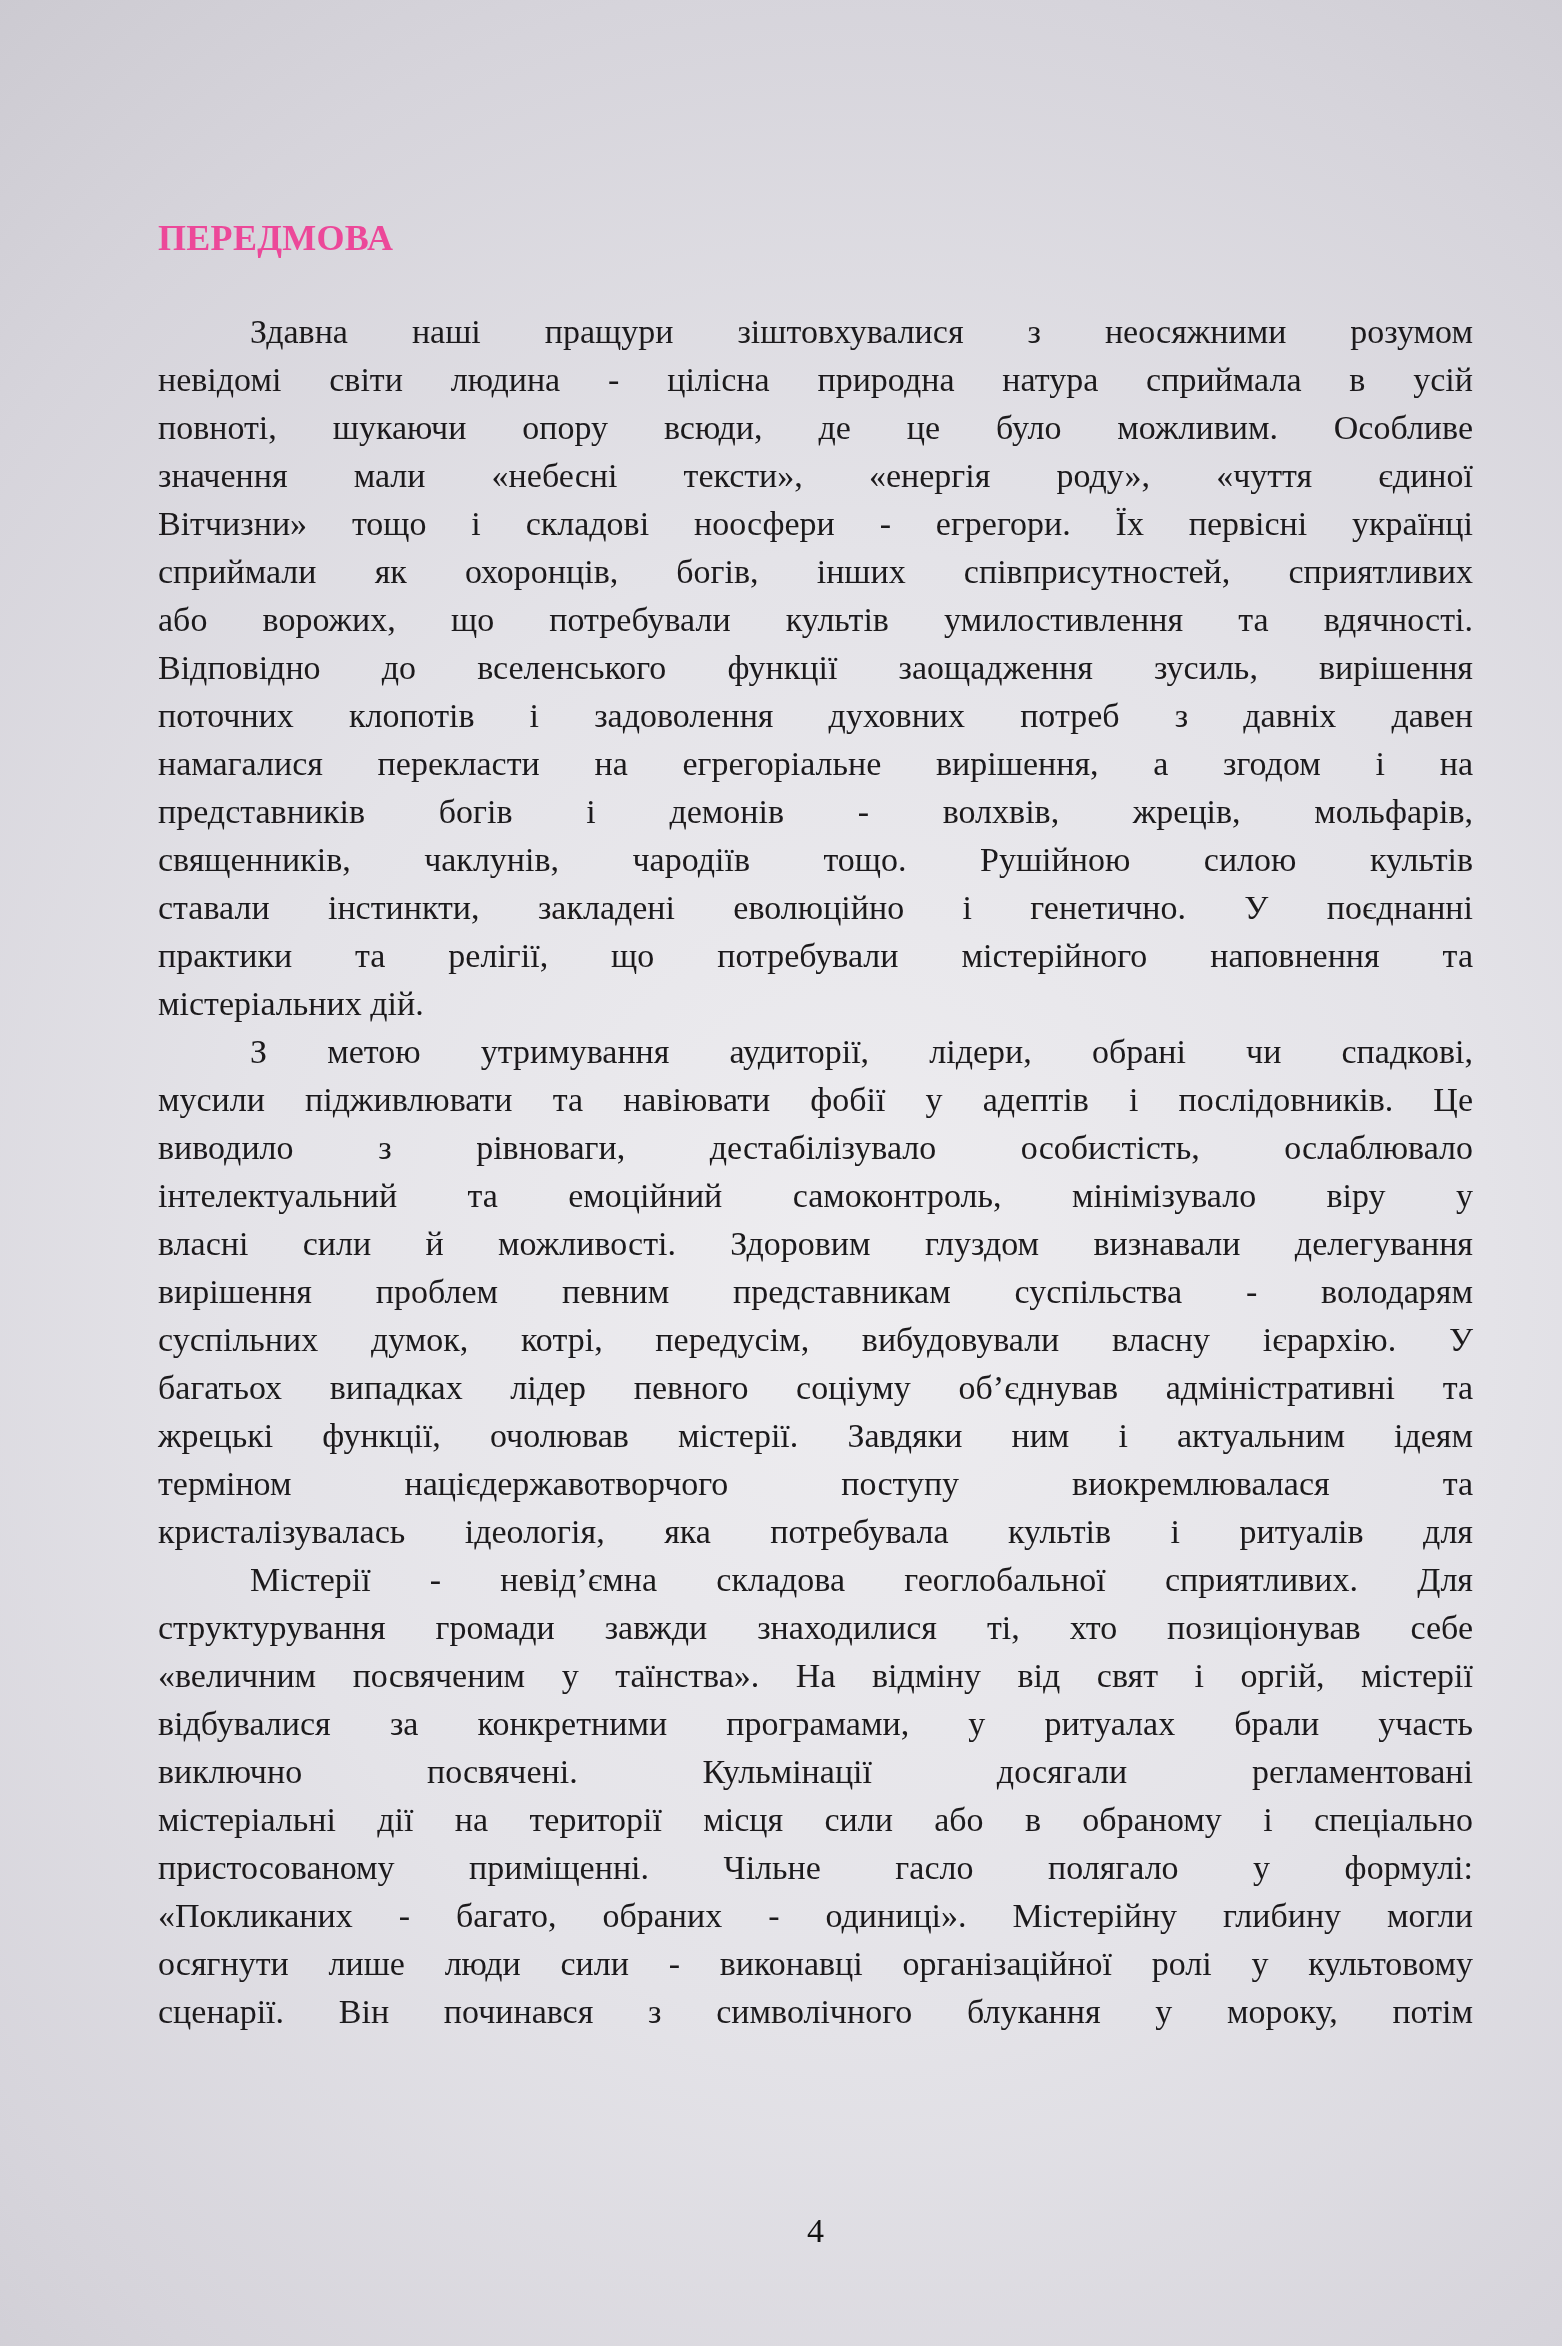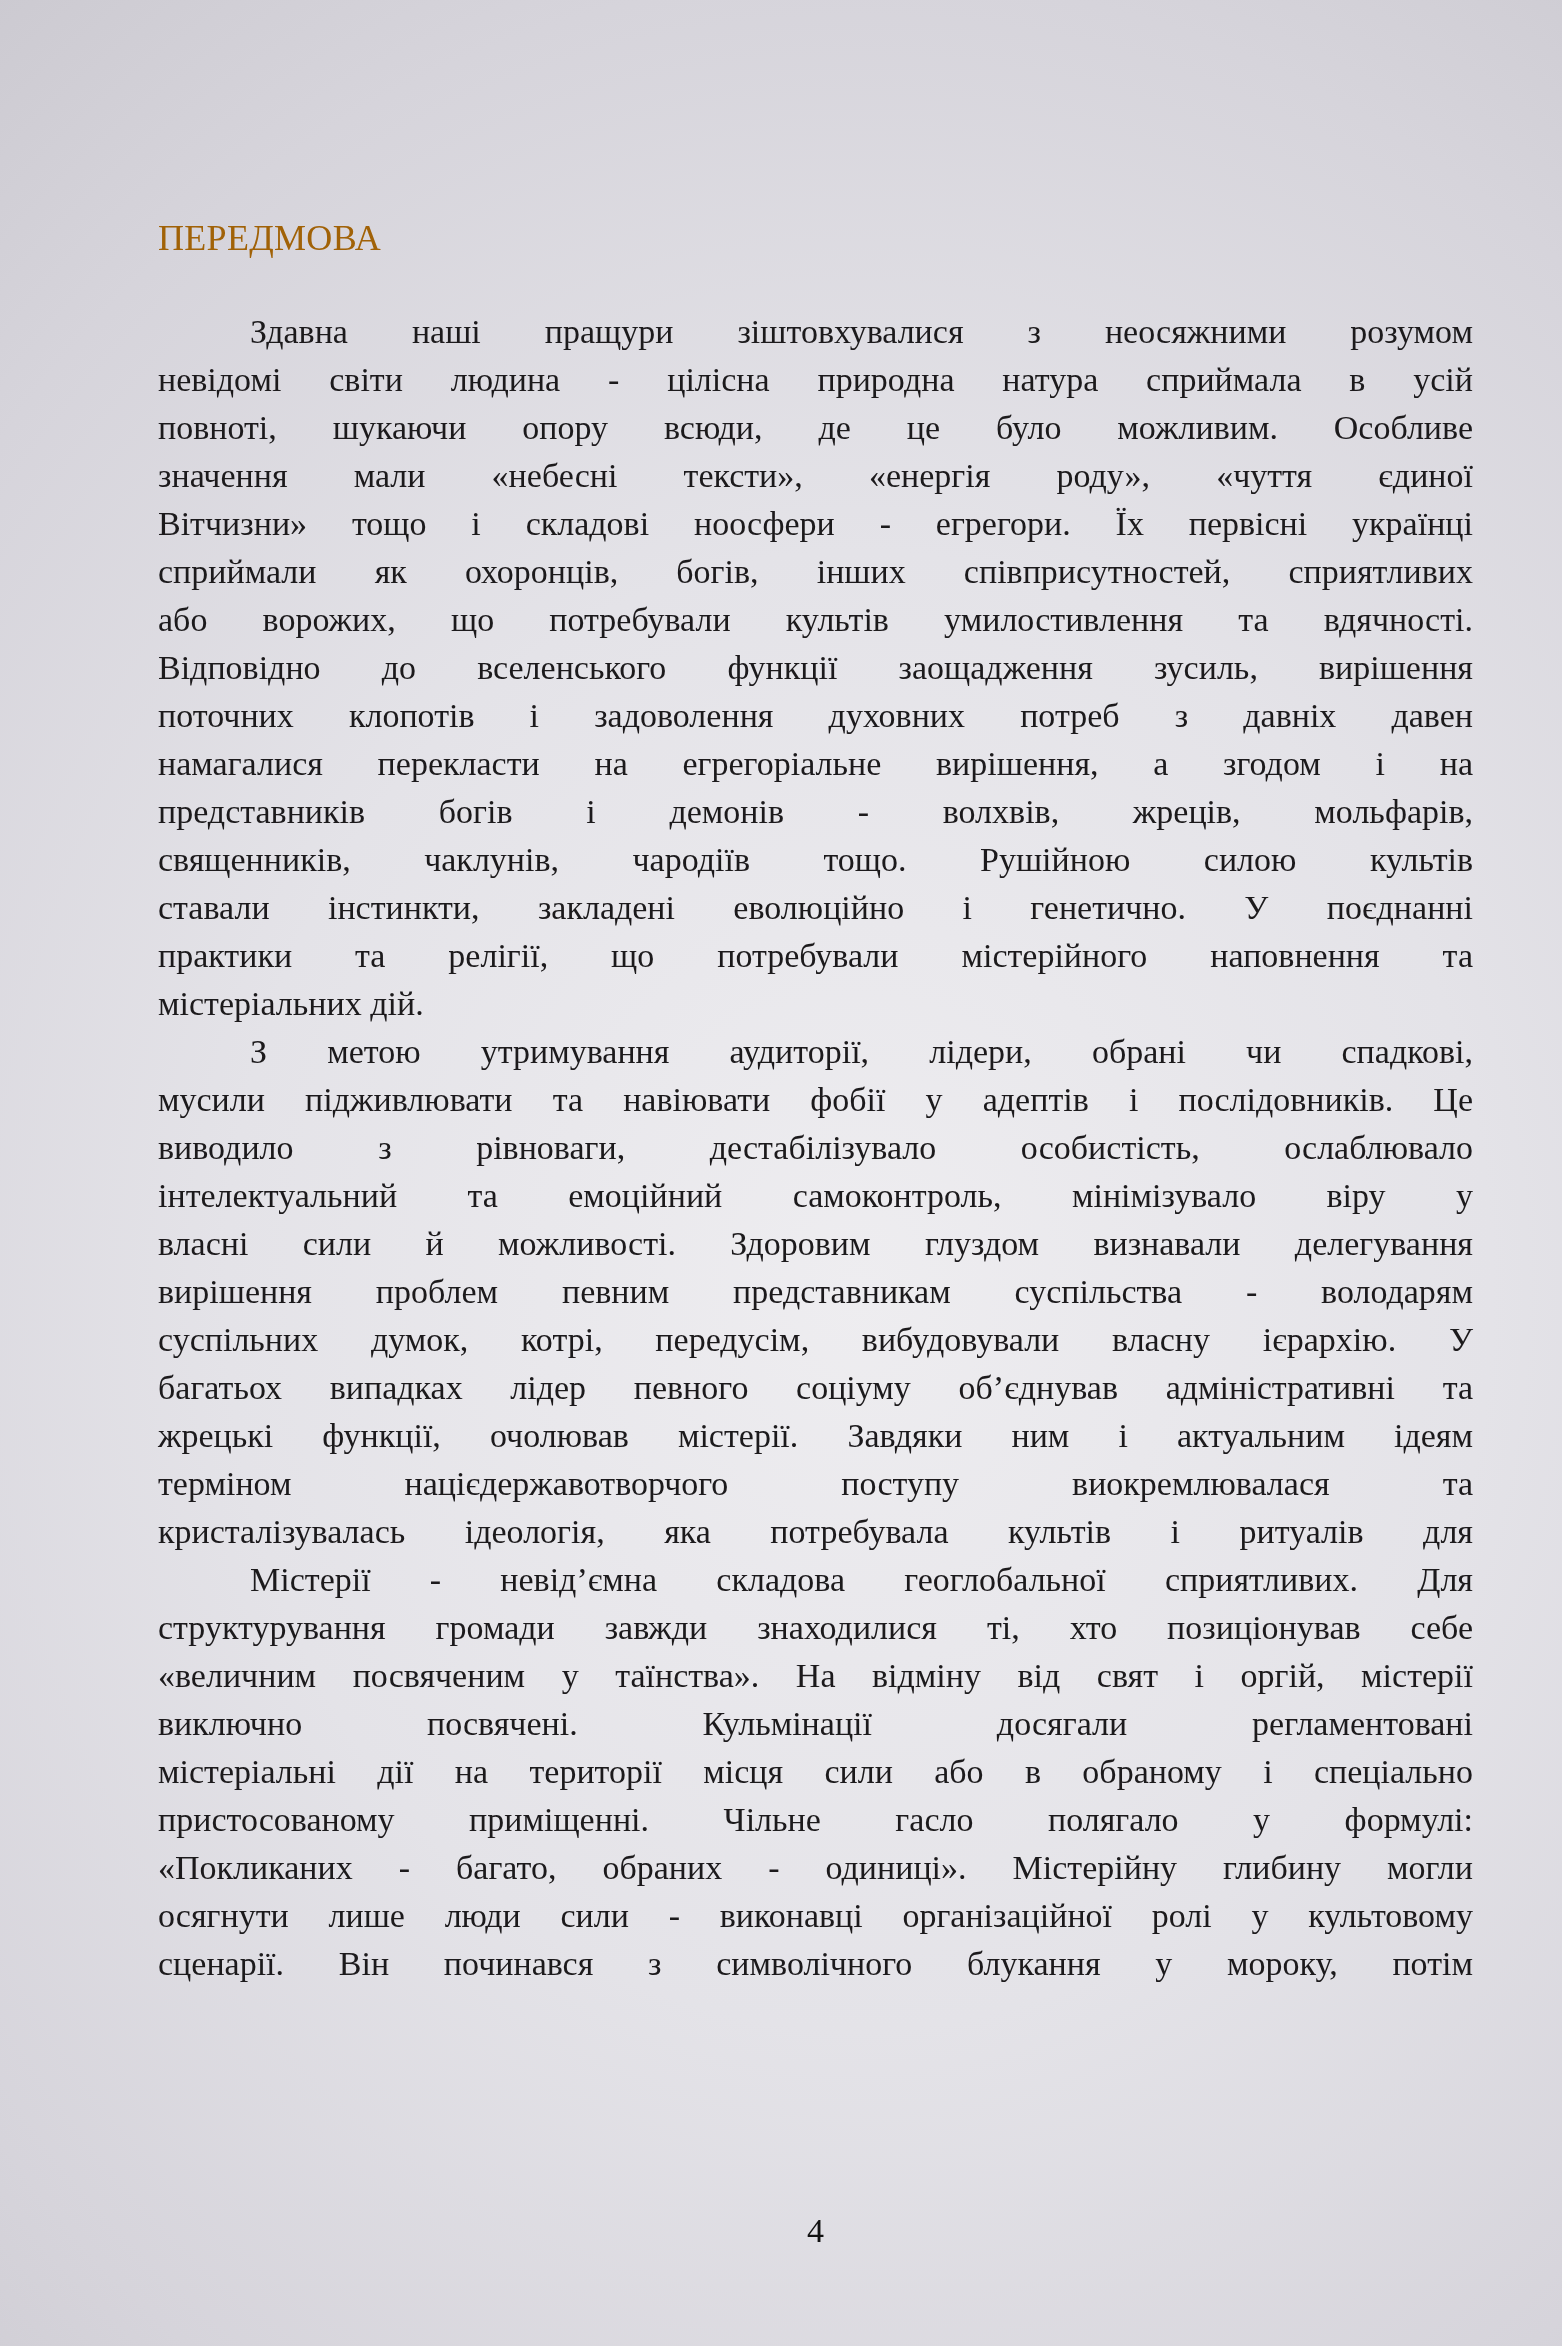--- a/index.html
+++ b/index.html
@@ -21,23 +21,23 @@
       top: 0;
       width: 1315px;
       height: 2346px;
     }
     .heading {
       position: absolute;
       left: 0;
       top: 217px;
       margin: 0;
       font-size: 36px;
-      font-weight: normal;
+      font-weight: bold;
       letter-spacing: 0.3px;
-      color: #a16207;
+      color: #ec4899;
     }
     .body-text {
       position: absolute;
       left: 0;
       top: 308px;
       width: 1315px;
     }
     .line {
       display: block;
       height: 48px;
@@ -98,20 +98,21 @@
     <span class="line">вирішення проблем певним представникам суспільства - володарям</span>
     <span class="line">суспільних думок, котрі, передусім, вибудовували власну ієрархію. У</span>
     <span class="line">багатьох випадках лідер певного соціуму об’єднував адміністративні та</span>
     <span class="line">жрецькі функції, очолював містерії. Завдяки ним і актуальним ідеям</span>
     <span class="line">терміном націєдержавотворчого поступу виокремлювалася та</span>
     <span class="line">кристалізувалась ідеологія, яка потребувала культів і ритуалів для</span>
 
     <span class="line indent">Містерії - невід’ємна складова геоглобальної сприятливих. Для</span>
     <span class="line">структурування громади завжди знаходилися ті, хто позиціонував себе</span>
     <span class="line">«величним посвяченим у таїнства». На відміну від свят і оргій, містерії</span>
+    <span class="line">відбувалися за конкретними програмами, у ритуалах брали участь</span>
     <span class="line">виключно посвячені. Кульмінації досягали регламентовані</span>
     <span class="line">містеріальні дії на території місця сили або в обраному і спеціально</span>
     <span class="line">пристосованому приміщенні. Чільне гасло полягало у формулі:</span>
     <span class="line">«Покликаних - багато, обраних - одиниці». Містерійну глибину могли</span>
     <span class="line"><span>осягнути лише </span><span class="em">люди сили</span><span> - виконавці організаційної ролі у культовому</span></span>
     <span class="line">сценарії. Він починався з символічного блукання у мороку, потім</span>
   </div>
 
   <div class="page-number">4</div>
 </div>

